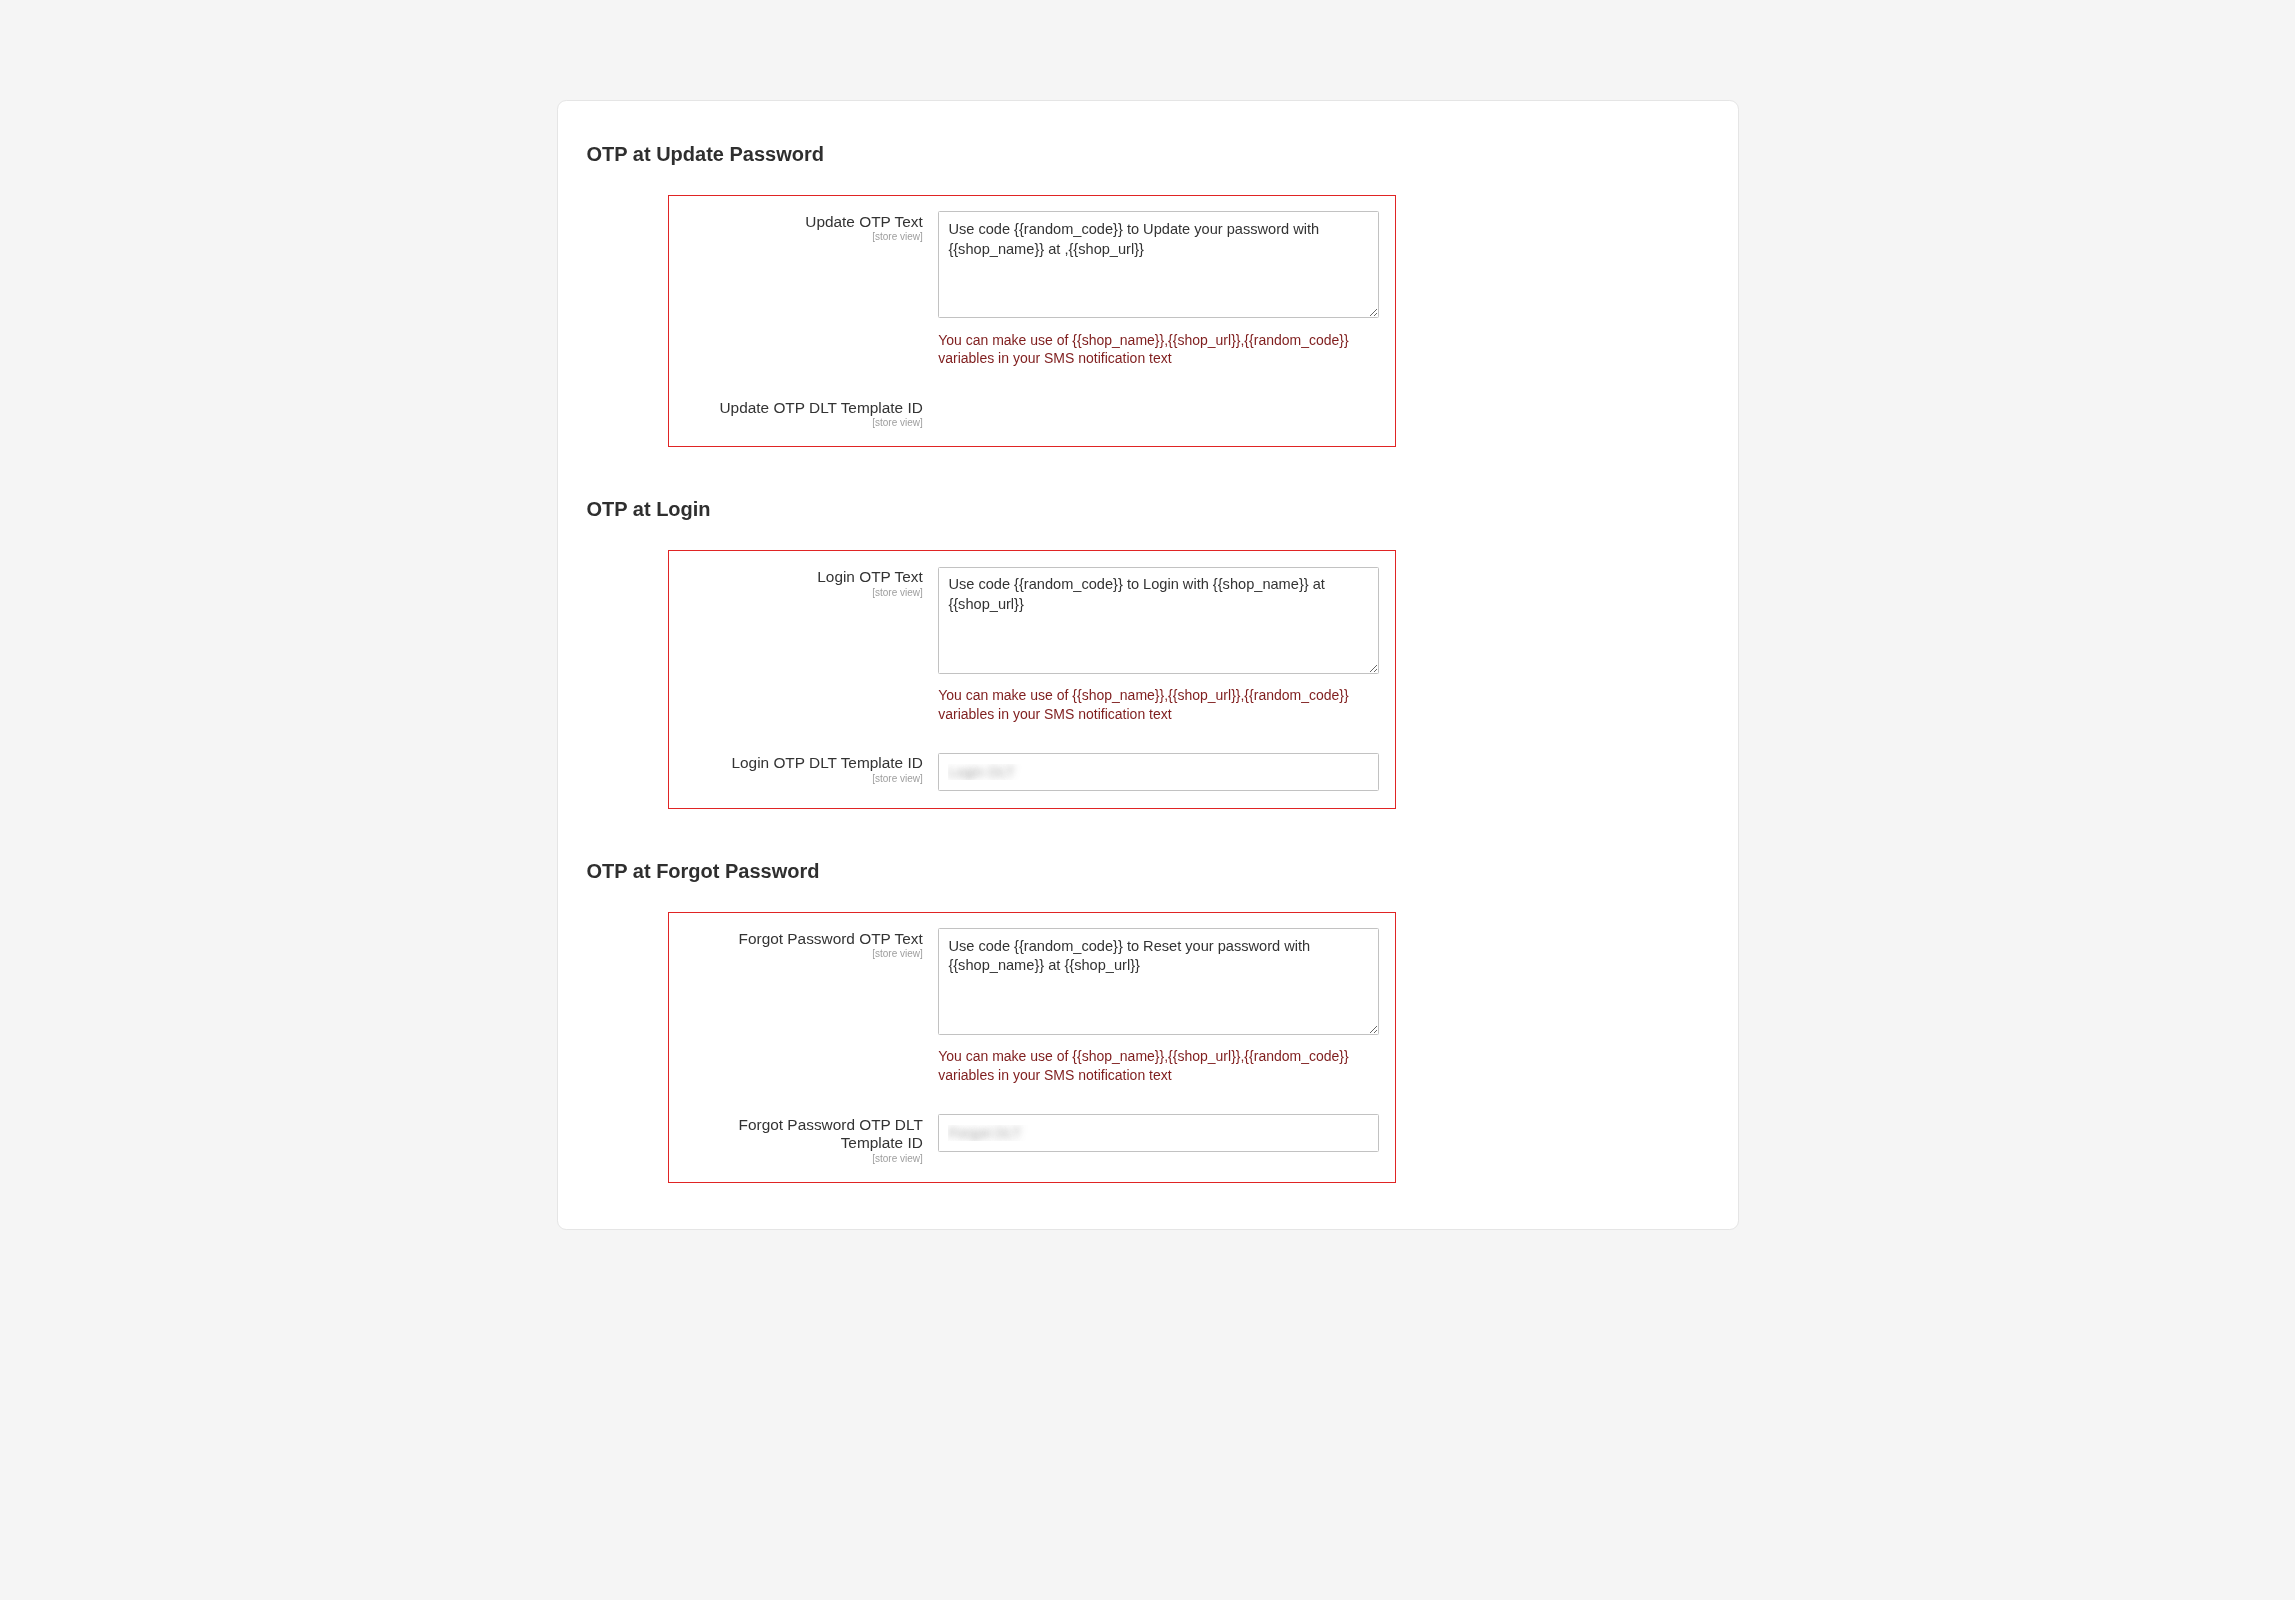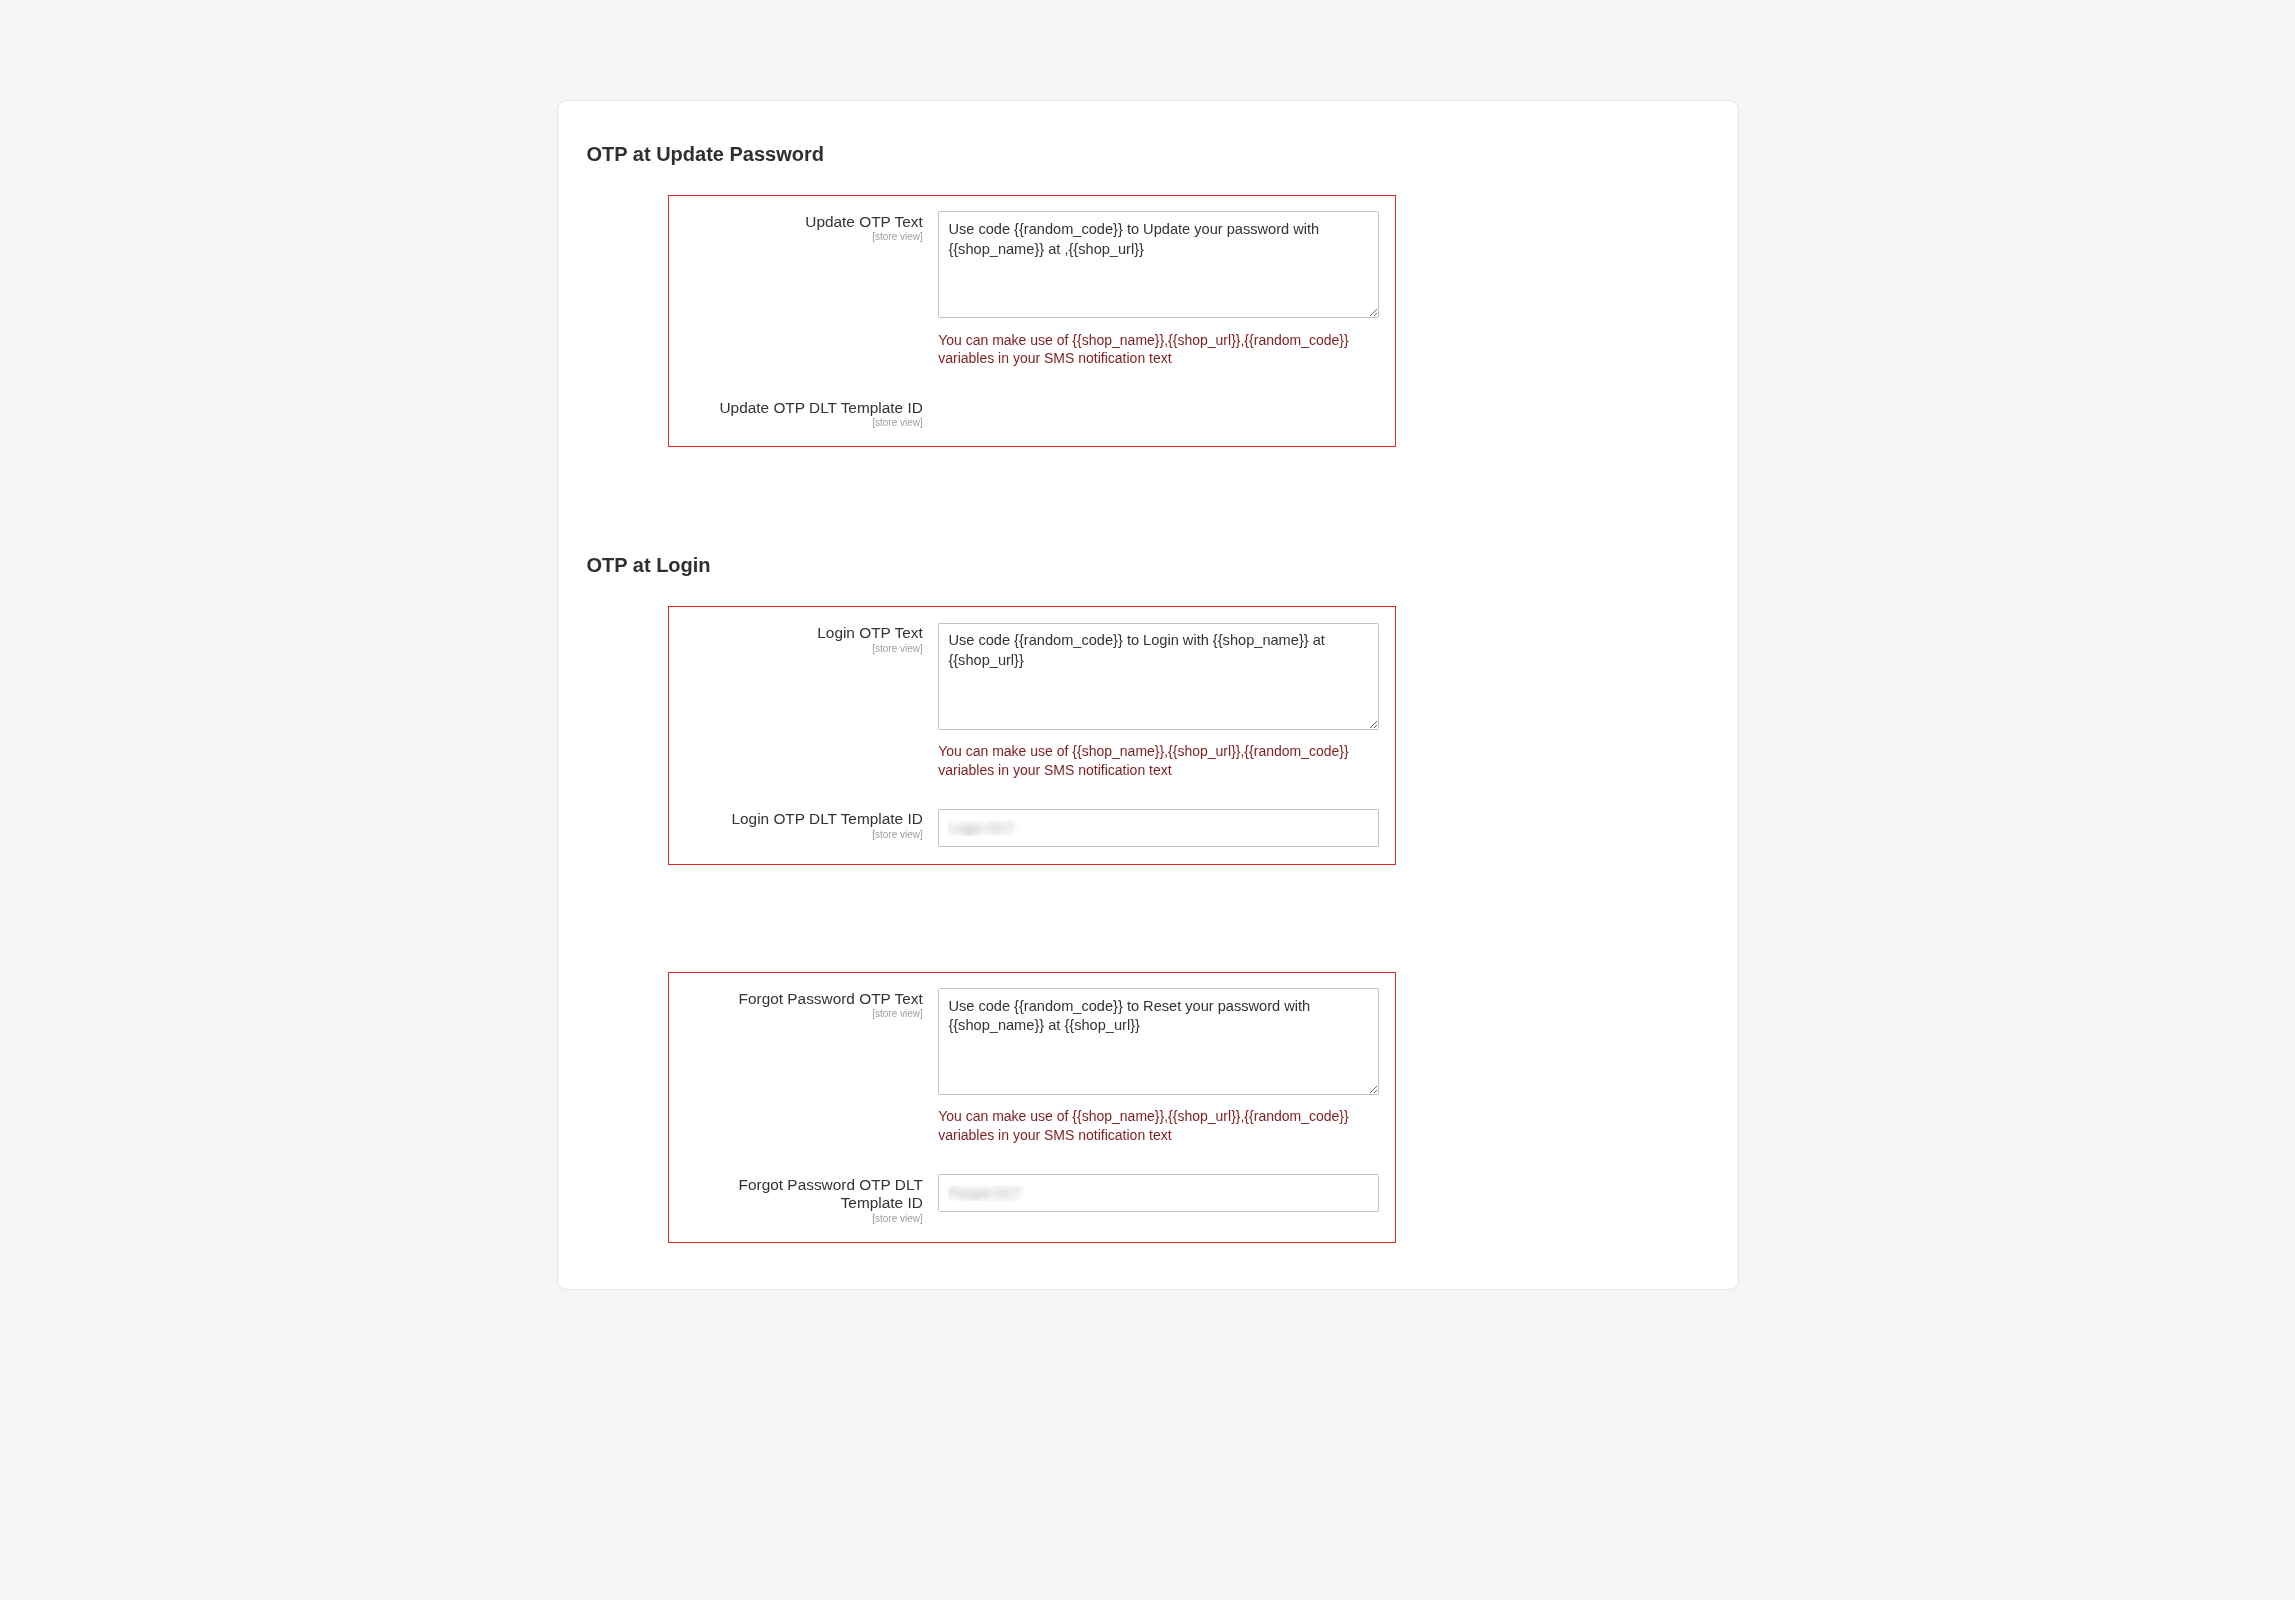--- a/index.html
+++ b/index.html
@@ -11,21 +11,21 @@
   justify-content: center;
 }
 .card {
   background: #fff;
   border: 0.8px solid #e5e5e5;
   border-radius: 9.2px;
   width: 1182px;
   padding: 42px 29px 46px;
 }
 .section {
-  margin-bottom: 107px;
+  margin-bottom: 51px;
 }
 .section:last-child { margin-bottom: 0; }
 .section-title {
   font-size: 20px;
   font-weight: 600;
   color: #2f2f2f;
   margin-bottom: 29px;
 }
 .red-box {
   border: 1.5px solid #e02424;
@@ -137,20 +137,21 @@
           <span class="label-scope">[store view]</span>
         </div>
         <div class="input-col">
           <input type="text" class="tfield" value="Login DLT" style="">
         </div>
       </div>
     </div>
   </div>
 
   <div class="section">
+    <div class="section-title">OTP at Forgot Password</div>
     <div class="red-box">
       <div class="row">
         <div class="label-col">
           <span class="label-main">Forgot Password OTP Text</span>
           <span class="label-scope">[store view]</span>
         </div>
         <div class="input-col">
           <textarea class="field" style="">Use code {{random_code}} to Reset your password with {{shop_name}} at {{shop_url}}</textarea>
           <div class="hint">You can make use of {{shop_name}},{{shop_url}},{{random_code}} variables in your SMS notification text</div>
         </div>

